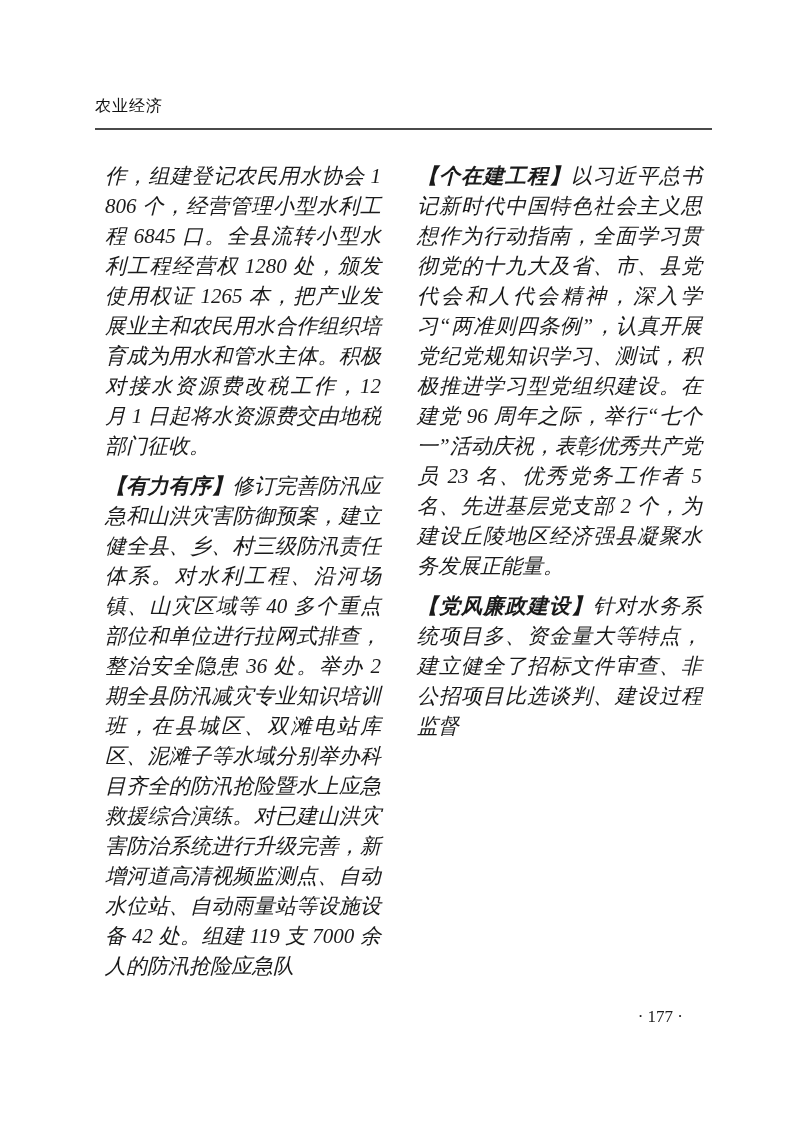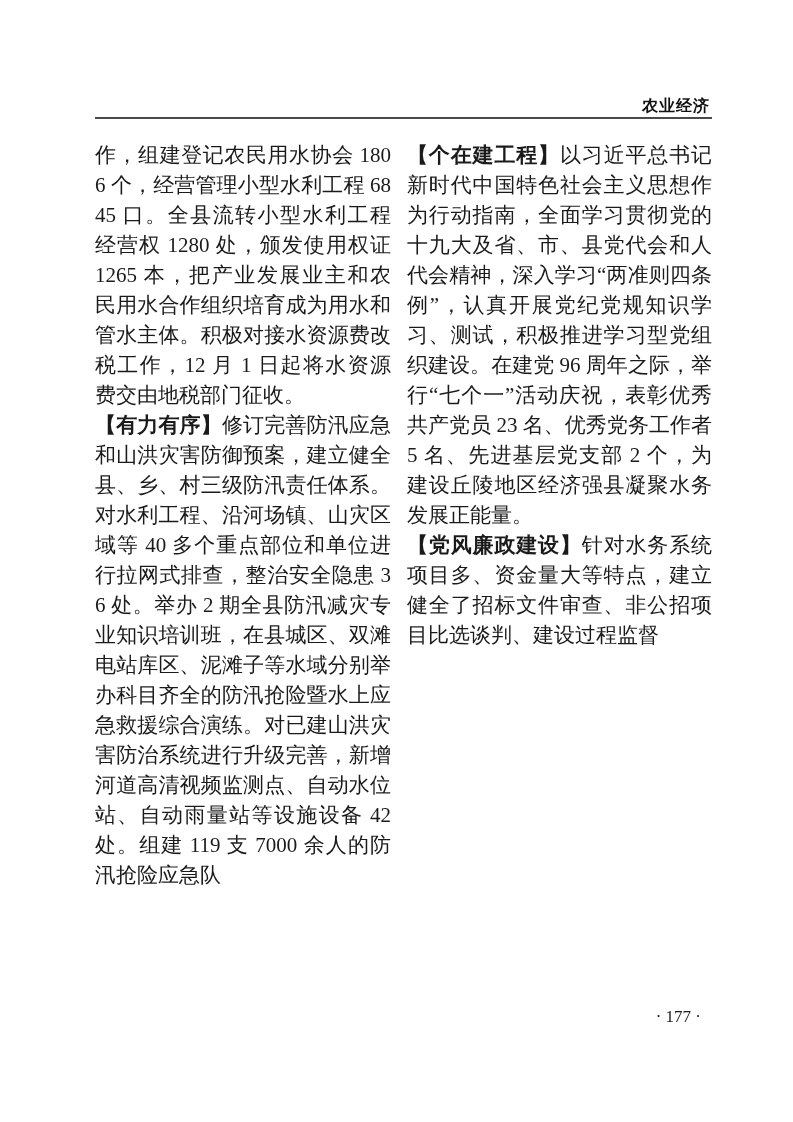--- a/index.html
+++ b/index.html
@@ -15,28 +15,28 @@
     box-sizing: border-box;
     padding: 96px 81px 0 95px;
     font-family: "Liberation Serif", "DejaVu Serif", serif;
     color: #1a1a1a;
     overflow: hidden;
   }
   .page-header {
     width: 617px;
   }
   .header-title {
-    text-align: right;
+    text-align: left;
     font-family: "Liberation Sans", "DejaVu Sans", sans-serif;
     font-size: 16px;
-    font-weight: 700;
+    font-weight: 400;
     line-height: 20px;
     letter-spacing: 1px;
     color: #111111;
-    padding-bottom: 1px;
+    padding-bottom: 12px;
     padding-right: 2px;
   }
   .header-rule {
     width: 100%;
     height: 0;
     border-top: 2px solid #4a4a4a;
   }
   .columns {
     display: flex;
     margin-top: 21px;
@@ -46,35 +46,36 @@
     box-sizing: border-box;
   }
   .col-left {
     width: 296px;
     margin-right: 16px;
   }
   .col-right {
     width: 305px;
   }
   .para {
-    margin: 0;
+    margin: 10px;
     font-size: 21px;
     line-height: 30px;
     text-align: justify;
     text-justify: inter-ideograph;
     word-break: break-all;
+    font-style: italic;
   }
   .entry-tag {
     font-weight: 700;
     letter-spacing: 0;
   }
   .page-number {
     position: absolute;
     top: 1004px;
-    right: 92px;
+    right: 110px;
     font-size: 17px;
     line-height: 26px;
     color: #1a1a1a;
     font-family: "Liberation Serif", "DejaVu Serif", serif;
   }
 </style>
 </head>
 <body>
 
 <div class="page">

